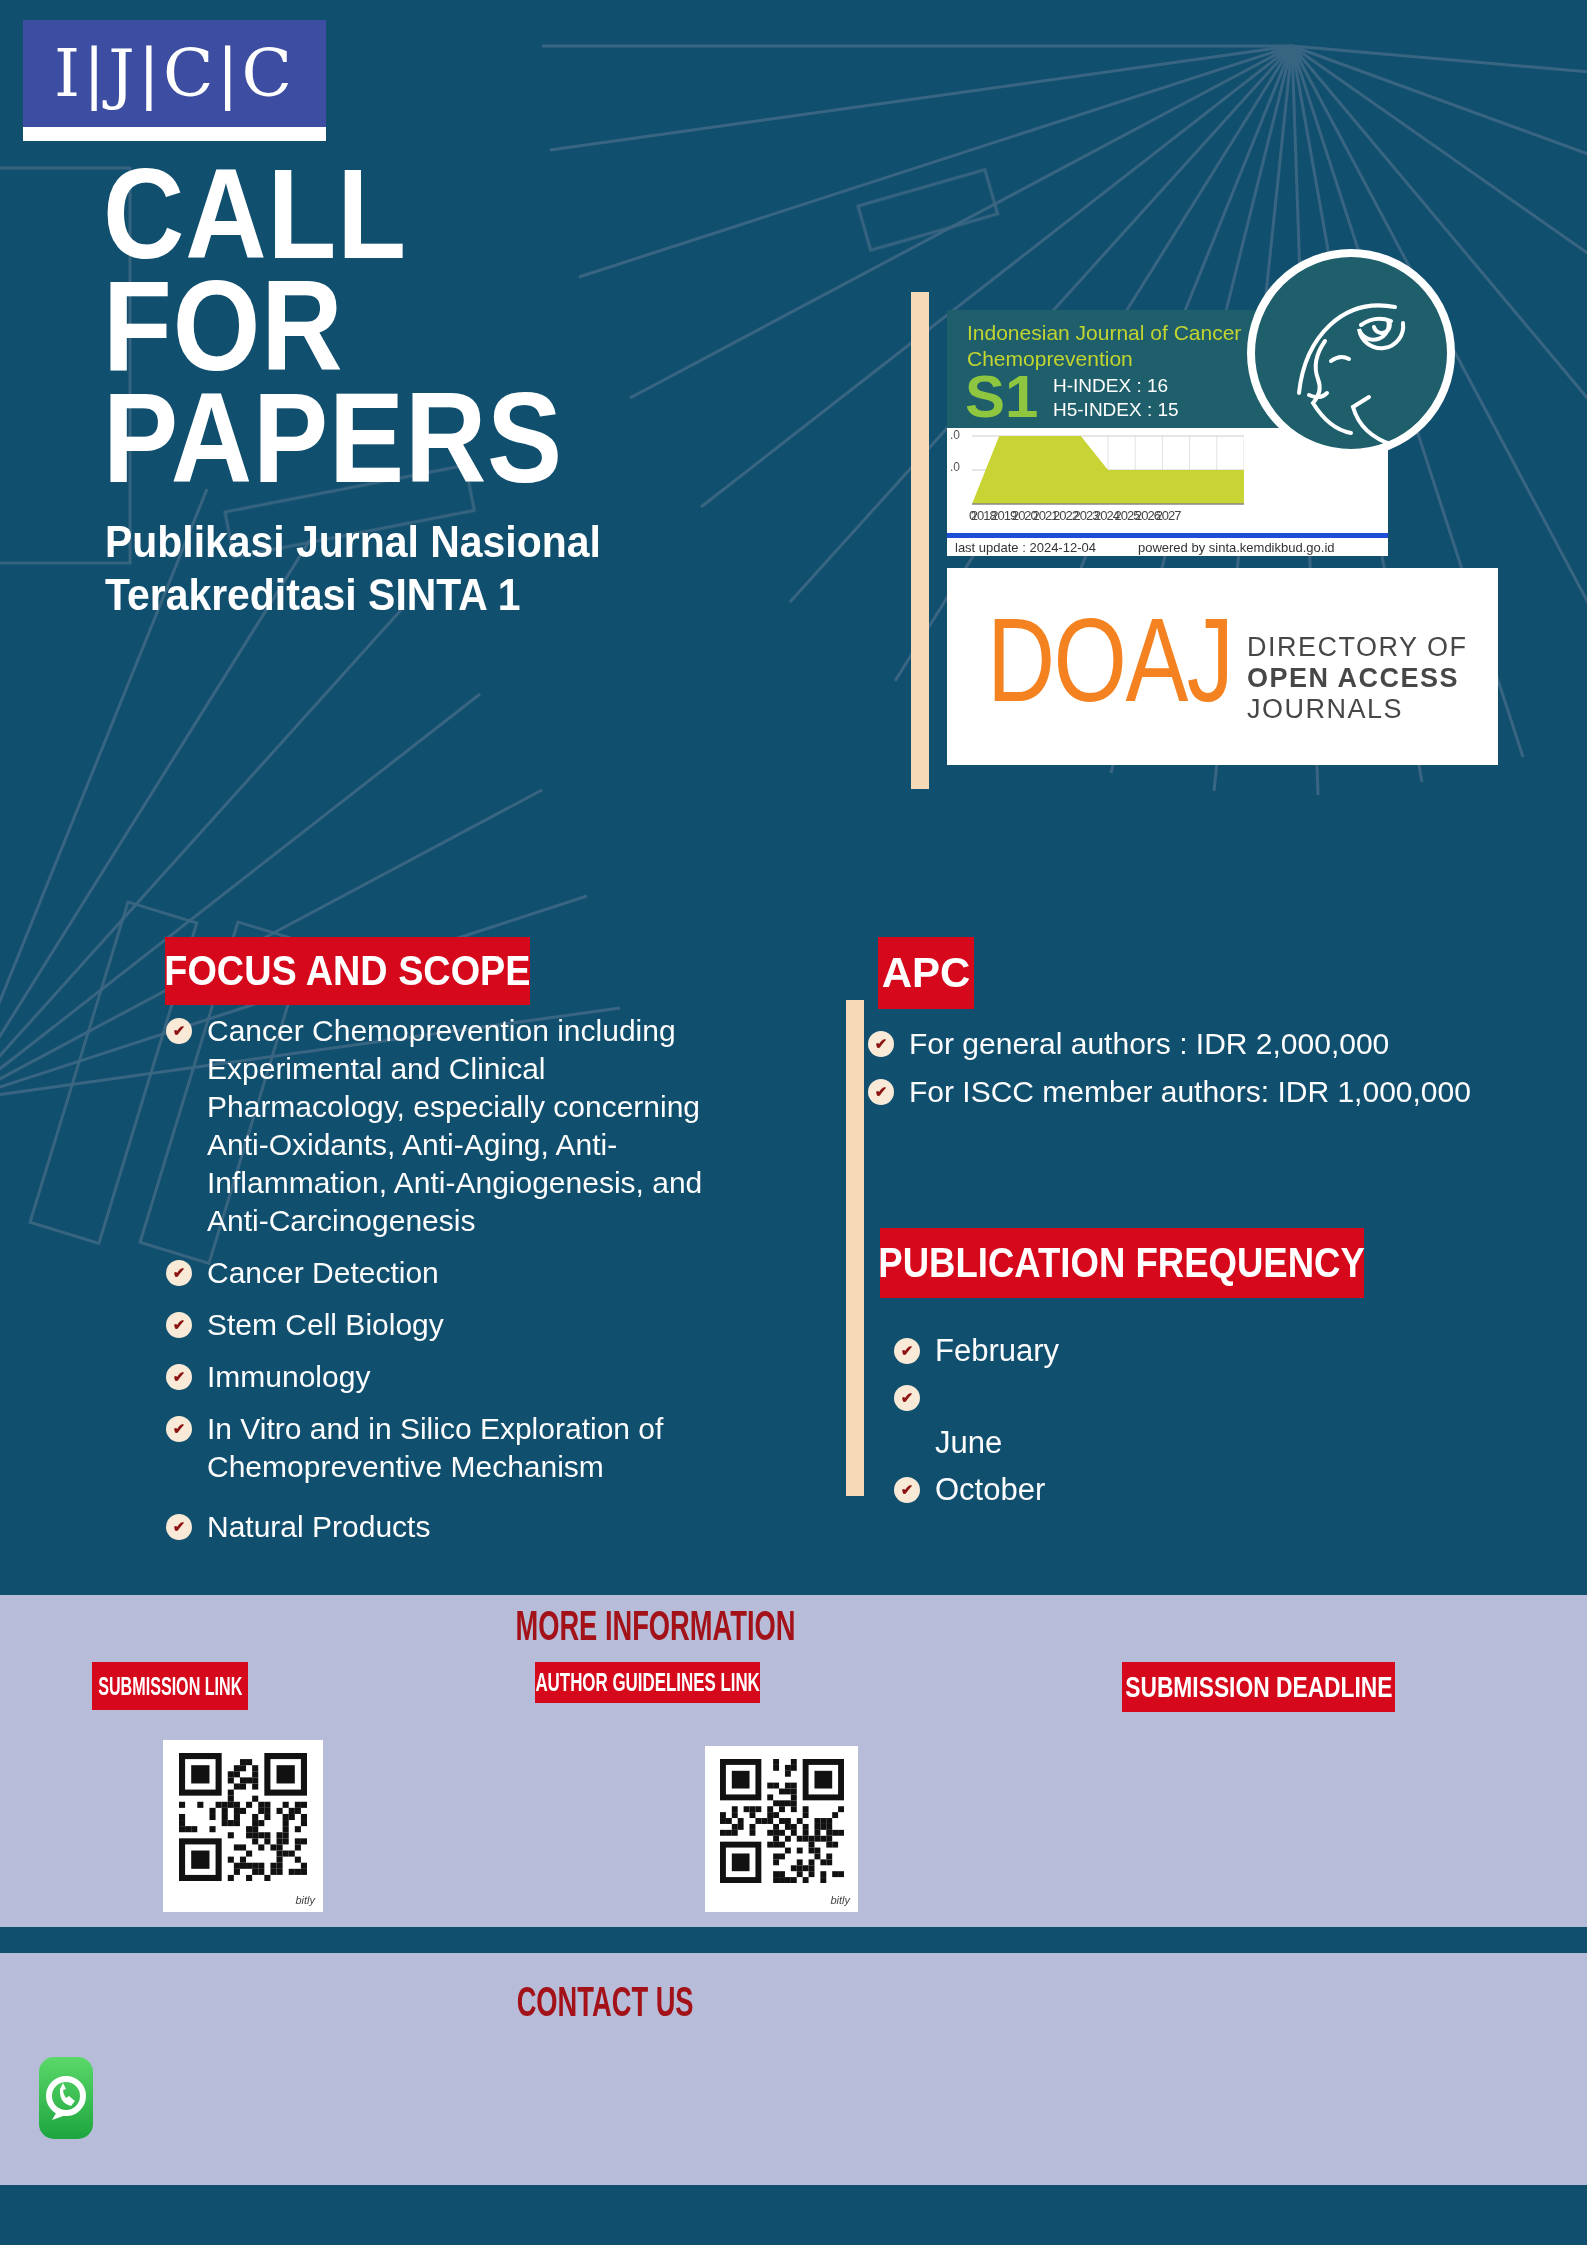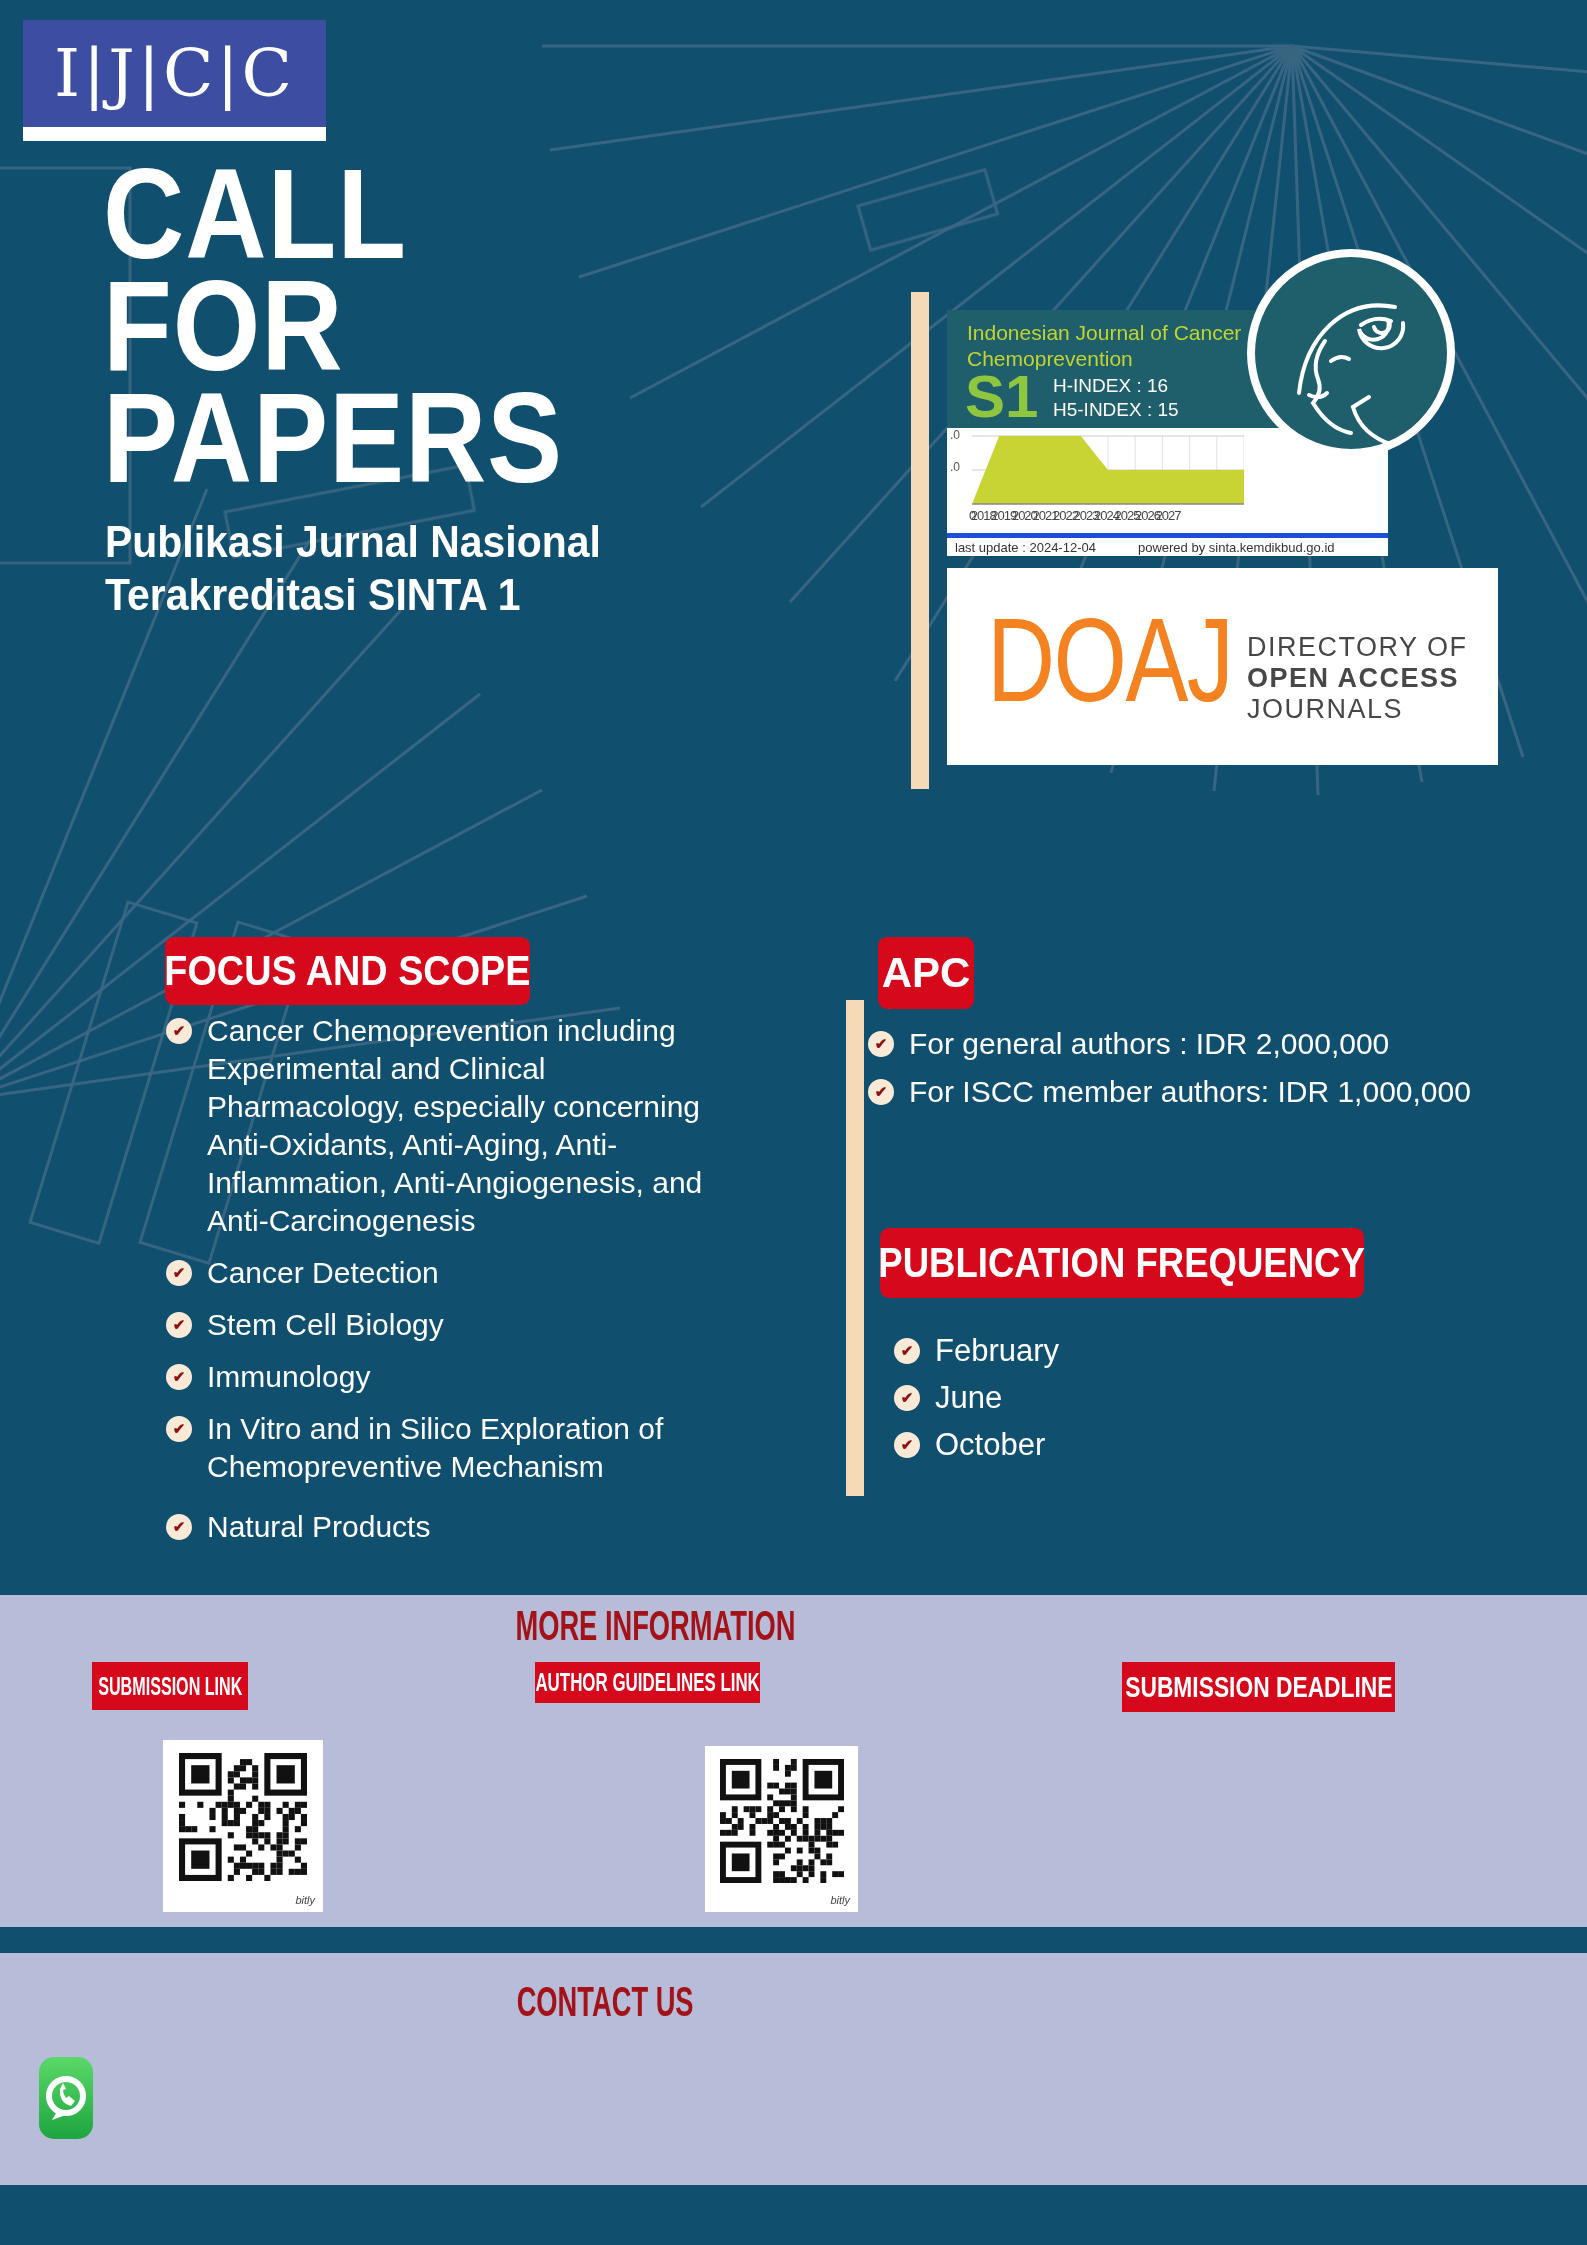--- a/index.html
+++ b/index.html
@@ -41,21 +41,21 @@
   .wayang{left:1243px;top:245px;z-index:3;}
 
   
   .doaj{left:947px;top:568px;width:551px;height:197px;background:#fff;z-index:2;}
   .doaj-word{position:absolute;left:40px;top:22px;color:#F58220;font-size:118px;font-weight:400;
              letter-spacing:-2px;transform:scaleX(.8);transform-origin:top left;line-height:140px;}
   .doaj-text{position:absolute;left:300px;top:64px;color:#474747;font-size:27px;line-height:31px;letter-spacing:1.5px;}
   .doaj-text .b{font-weight:700;}
 
   
-  .redbox{background:#D6081B;display:flex;align-items:center;justify-content:center;z-index:2;border-radius:9px;}
+  .redbox{background:#D6081B;display:flex;align-items:center;justify-content:center;z-index:2;}
   .redbox>span{color:#fff;font-weight:700;display:inline-block;white-space:nowrap;}
   .hdr42>span{font-size:42px;}
   .list{z-index:2;color:#fff;}
   .li{display:flex;gap:15px;margin-bottom:14px;}
   .li-text{font-size:30px;line-height:38px;white-space:pre-line;color:#fdfdfd;}
   .bullet{flex:none;width:26px;height:26px;margin-top:6px;border-radius:50%;background:#F8EAD6;
           color:#8D1313;font-size:15px;font-weight:700;display:flex;align-items:center;justify-content:center;}
 
   
   .band{left:0;width:1587px;background:#B7BDD9;z-index:1;}
@@ -249,21 +249,21 @@
   <div class="abs redbox hdr42" style="left:880px;top:1228px;width:484px;height:70px;">
     <span style="transform:scaleX(.87);">PUBLICATION FREQUENCY</span>
   </div>
   <div class="abs list" style="left:894px;top:1332px;width:400px;">
     <div class="li" style="margin-bottom:9px;">
         <span class="bullet">✔</span>
         <span class="li-text" style="font-size:31px;">February</span>
       </div>
     <div class="li" style="margin-bottom:9px;">
         <span class="bullet">✔</span>
-        <span class="li-text" style="font-size:31px;">June</span>
+        <span class="li-text" style="font-size:31px;margin-top:45px;">June</span>
       </div>
     <div class="li">
         <span class="bullet">✔</span>
         <span class="li-text" style="font-size:31px;">October</span>
       </div>
   </div>
 
   <div class="abs band" style="top:1595px;height:332px;">
     <div class="band-hdr" style="left:440px;top:7px;">
       <span>MORE INFORMATION</span>

